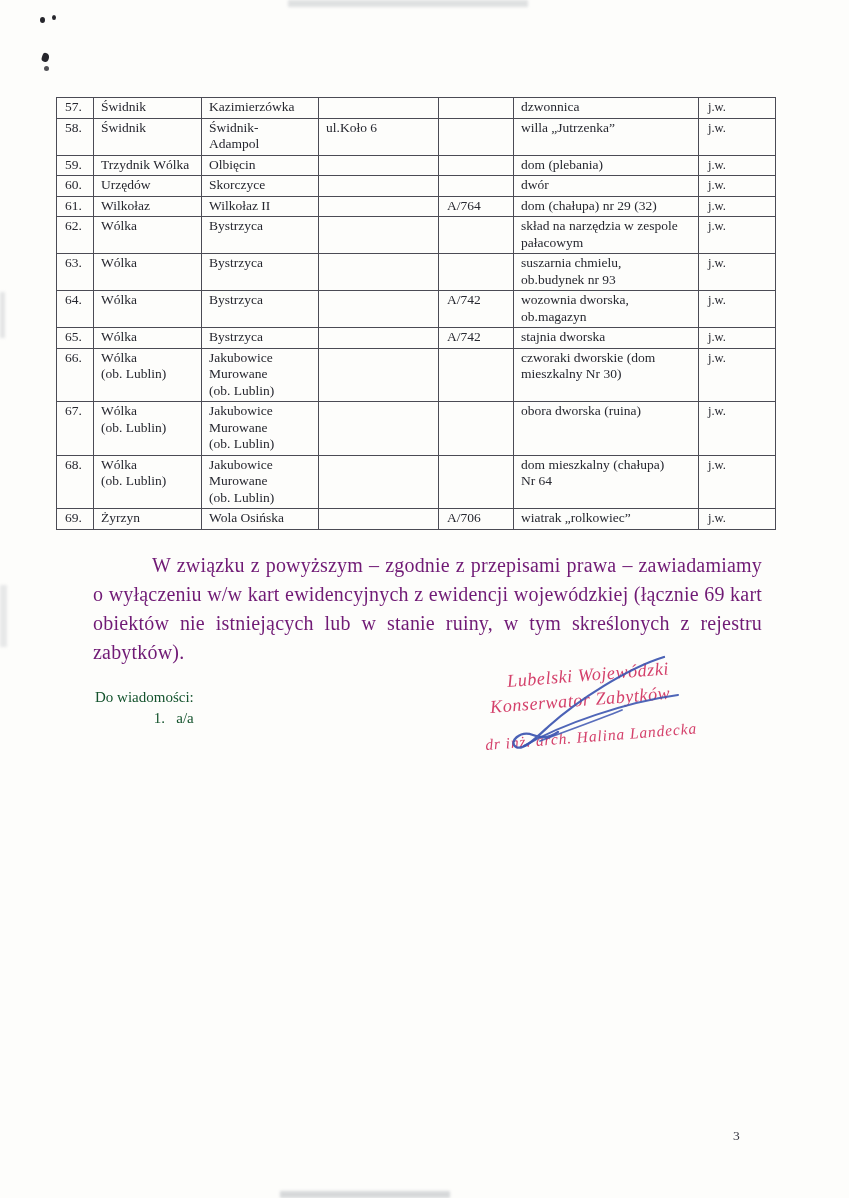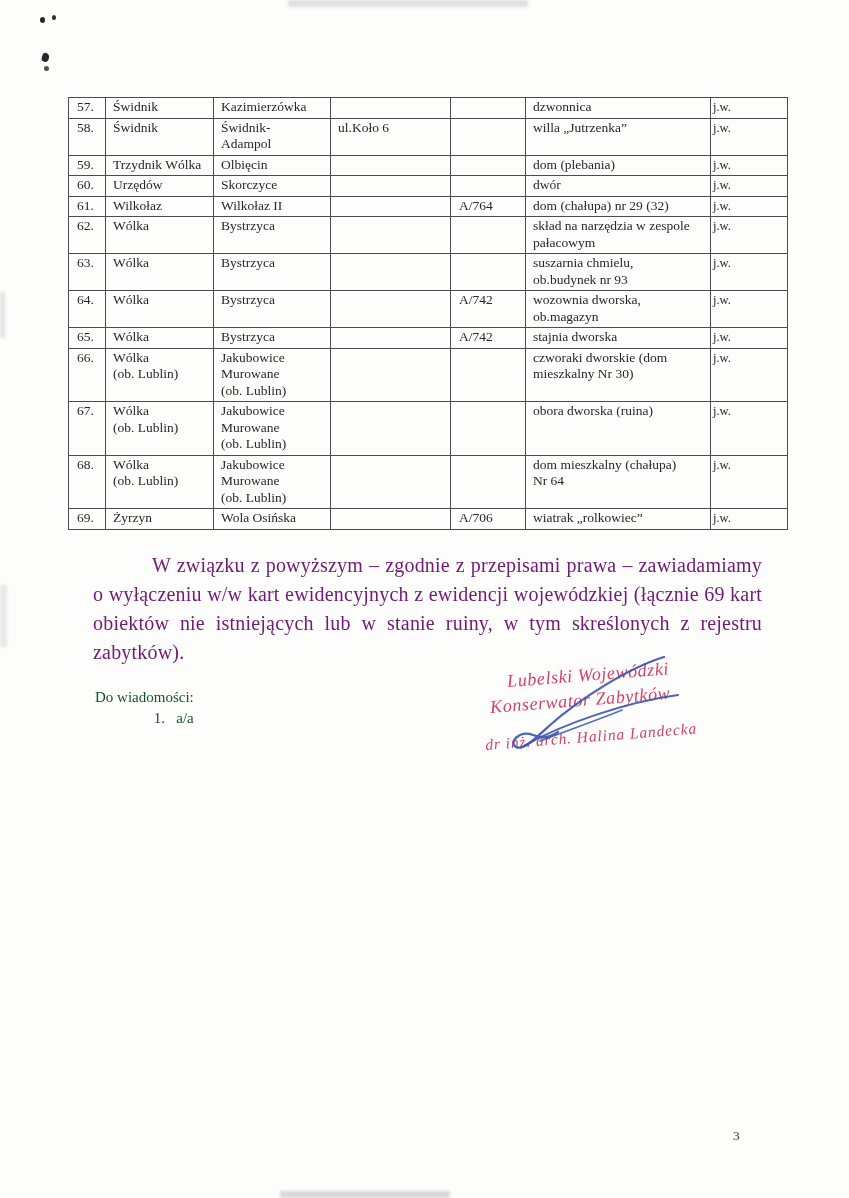--- a/index.html
+++ b/index.html
@@ -10,38 +10,38 @@
     background:#fdfdfb;
     overflow:hidden;
     font-family:"Liberation Serif","DejaVu Serif",serif;
     color:#23242e;
   }
   
   .speck{position:absolute;background:#26262c;border-radius:50%;}
   .smudge{position:absolute;background:#a7abb2;filter:blur(1.5px);}
   
   table.register{
-    position:absolute;left:68px;top:97px;
+    position:absolute;left:56px;top:97px;
     width:719px;
     border-collapse:collapse;
     table-layout:fixed;
     font-size:13.5px;
     line-height:16.5px;
   }
   table.register td{
     border:1px solid #4b4b54;
     vertical-align:top;
     padding:1px 5px 2px 7px;
     white-space:pre-line;
     overflow:hidden;
     color:#26272f;
   }
   table.register td.c-no{padding-left:8px;}
   table.register td.c-nr{padding-left:8px;}
-  table.register td.c-uw{padding-left:2px;font-size:12.5px;}
+  table.register td.c-uw{padding-left:9px;font-size:12.5px;}
   
   .para{
     position:absolute;left:93px;top:551px;width:669px;
     margin:0;
     font-size:20px;line-height:29px;
     text-align:justify;text-indent:59px;
     color:#701a75;letter-spacing:0.2px;
   }
   .dist{position:absolute;left:95px;top:688px;font-size:15px;line-height:19px;color:#14532d;}
   .dist-item{padding-left:27px;margin-top:2px;white-space:pre;text-align:right;}

